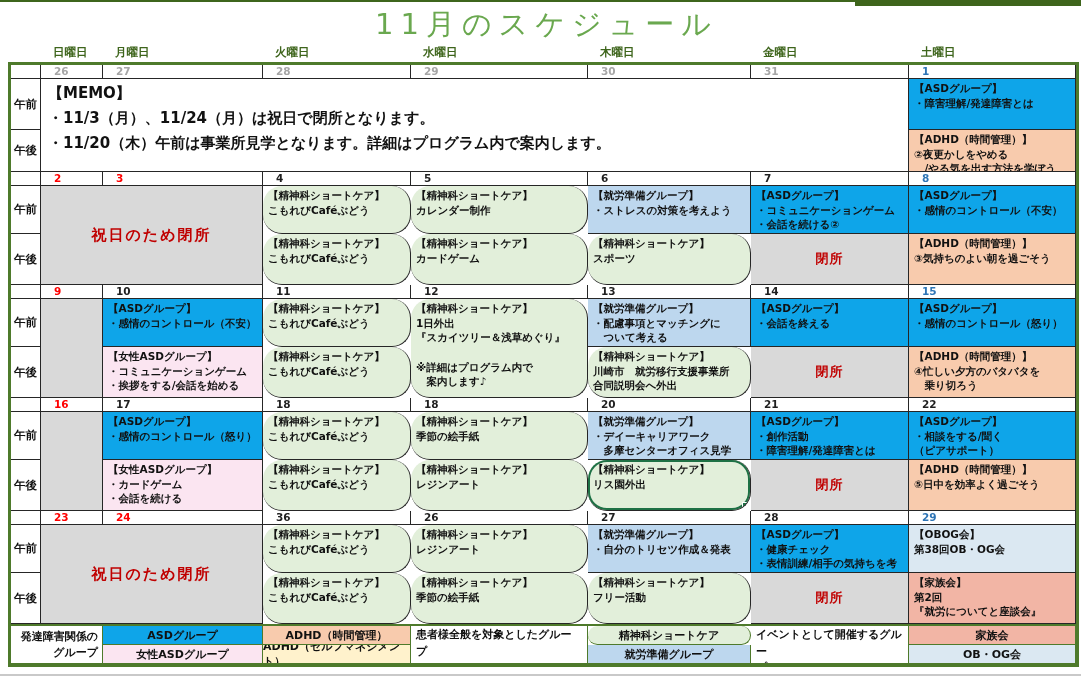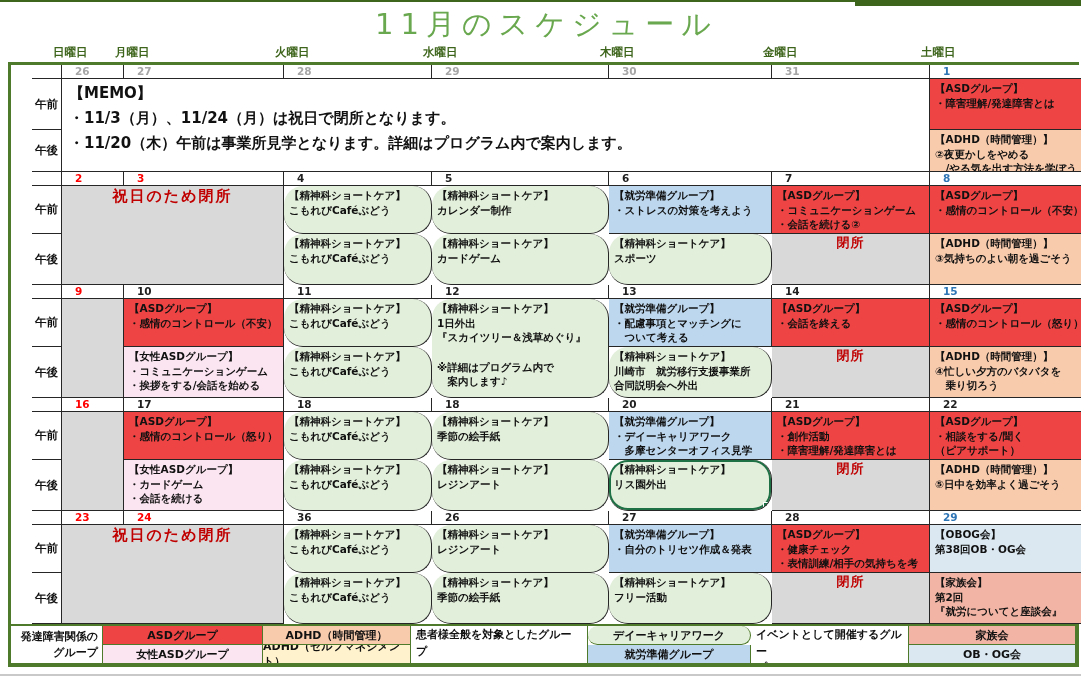--- a/index.html
+++ b/index.html
@@ -12,45 +12,45 @@
   .title{margin:4px 0 0 12px;height:40px;line-height:40px;text-align:center;
          color:#6aa84f;font-size:29px;letter-spacing:7px;font-weight:400;}
 
   .grid-cols{display:grid;grid-template-columns:30px 62px 160px 148px 177px 163px 158px 167px;}
 
   .dayhdr{margin-left:8px;width:1065px;height:18px;}
   .dayhdr .dh{font-size:11.5px;font-weight:bold;color:#3e651c;padding-left:15px;line-height:16px;}
 
   .sheet{margin-left:8px;width:1065px;border:3px solid #4e7a2b;box-sizing:content-box;}
 
-  .week{width:893px;margin-left:21px;}
+  .week{width:893px;}
   .week .bx{border-right:1px solid #262626;border-bottom:1px solid #262626;box-sizing:border-box;
             overflow:hidden;}
   .w-std{grid-template-rows:14px 48px 51px;}
   .w-first{grid-template-rows:14px 51px 42px;}
 
   .date{font-size:10.5px;font-weight:bold;line-height:13px;padding-left:13px;background:#fff;}
   .date[data-dc="oct"]{color:#a6a6a6;}
   .date[data-dc="sun"]{color:#ff0000;}
   .date[data-dc="wk"]{color:#1f1f1f;}
   .date[data-dc="sat"]{color:#2e75b6;}
 
   .rl{background:#fff;display:flex;align-items:center;justify-content:center;
       font-size:11.5px;font-weight:bold;color:#111;}
 
   .cell{background:#fff;position:relative;}
   .ct{white-space:pre-line;font-size:10.5px;font-weight:bold;color:#111;
       line-height:1.4;padding:2px 2px 0 5px;}
   .memo .ct{font-size:15px;line-height:1.65;padding-left:7px;}
 
-  .c-green{background:#e2efda;border-radius:19px;} .c-blue{background:#bdd7ee;} .c-purple{background:#ef4444;}
+  .c-green{background:#e2efda;border-radius:19px;} .c-blue{background:#bdd7ee;} .c-purple{background:#0ea5e9;}
   .c-pink{background:#fbe5f1;}  .c-orange{background:#f8cbad;} .c-cream{background:#fff2cc;}
   .c-salmon{background:#f2b5a5;} .c-pblue{background:#dbe8f2;} .c-gray{background:#d9d9d9;}
 
-  .closed{display:flex;align-items:flex-start;justify-content:center;}
+  .closed{display:flex;align-items:center;justify-content:center;}
   .closed .ct{padding:0;color:#c00000;font-size:13px;letter-spacing:1px;}
   .closed-big .ct{font-size:15px;letter-spacing:2px;}
 
   .sel{box-shadow:inset 0 0 0 2px #1e7145;}
   .sel .handle{position:absolute;right:0px;bottom:0px;width:6px;height:6px;
                background:#1e7145;border:1px solid #fff;z-index:3;}
 
   .legend{width:1065px;display:grid;border-top:2px solid #4e7a2b;
           grid-template-columns:92px 160px 148px 177px 163px 158px 167px;
           grid-template-rows:19px 19px;}
@@ -356,21 +356,21 @@
 
     <div class="legend">
       <div class="lg lg-label" style="grid-area:1/1/3/2">発達障害関係の
 グループ</div>
       <div class="lg c-purple" style="grid-area:1/2">ASDグループ</div>
       <div class="lg c-pink" style="grid-area:2/2">女性ASDグループ</div>
       <div class="lg c-orange" style="grid-area:1/3">ADHD（時間管理）</div>
       <div class="lg c-cream" style="grid-area:2/3">ADHD（セルフマネジメント）</div>
       <div class="lg lg-wrap" style="grid-area:1/4/3/5">患者様全般を対象としたグルー
 プ</div>
-      <div class="lg c-green" style="grid-area:1/5">デイーキャリアワーク</div>
+      <div class="lg c-green" style="grid-area:1/5">精神科ショートケア</div>
       <div class="lg c-blue" style="grid-area:2/5">就労準備グループ</div>
       <div class="lg lg-wrap" style="grid-area:1/6/3/7">イベントとして開催するグルー
 プ</div>
       <div class="lg c-salmon" style="grid-area:1/7">家族会</div>
       <div class="lg c-pblue" style="grid-area:2/7">OB・OG会</div>
     </div>
 
   </div>
 
   <div class="bottomline"></div>

